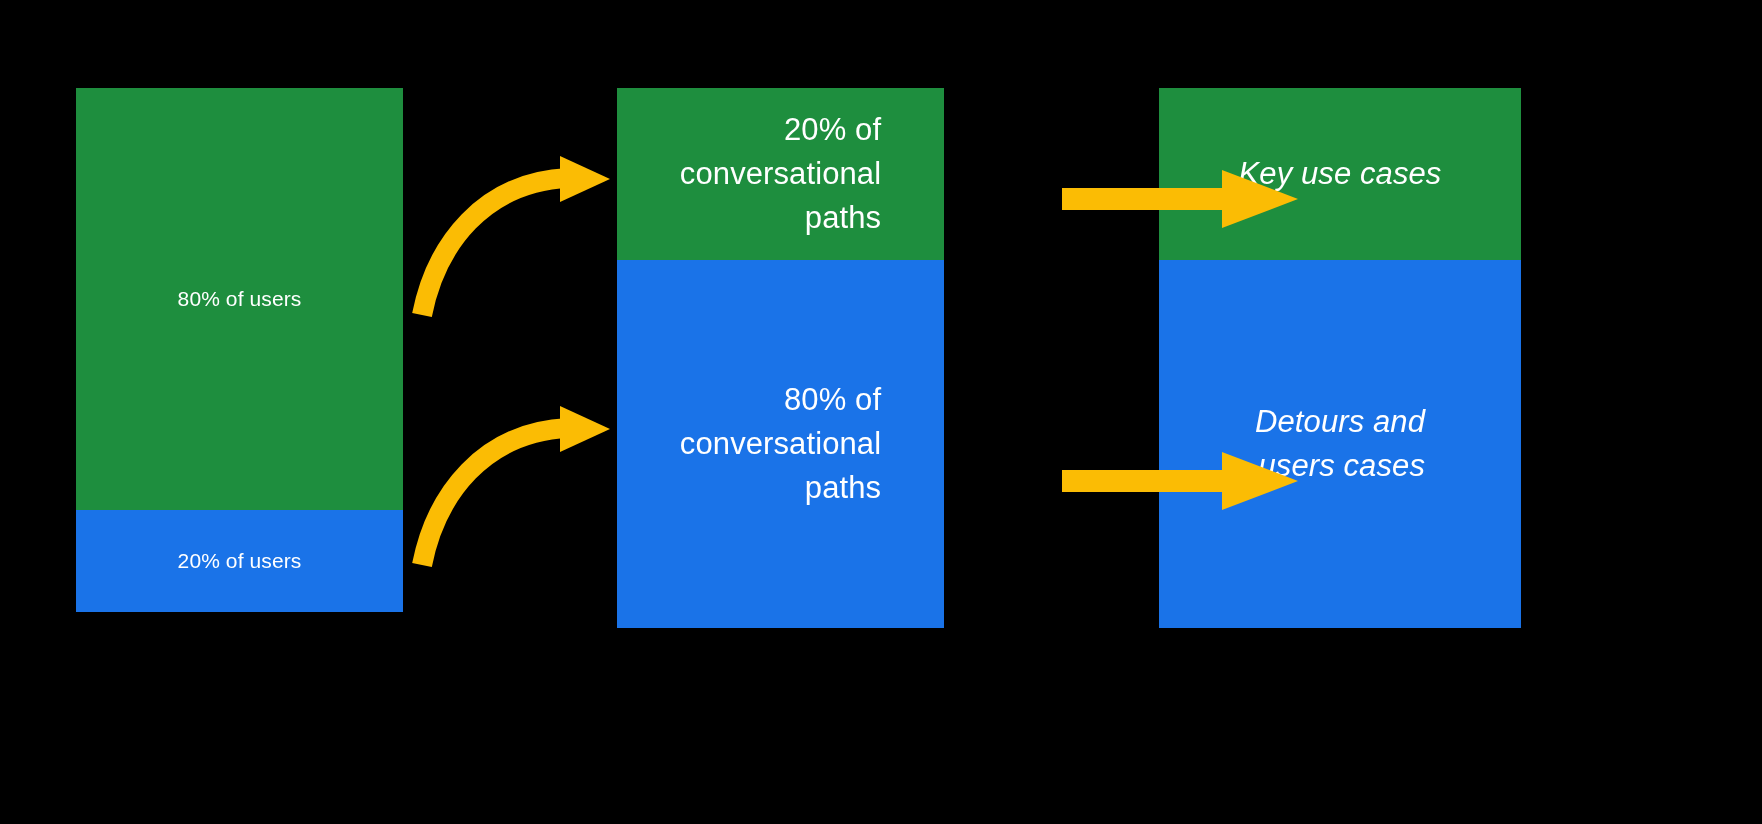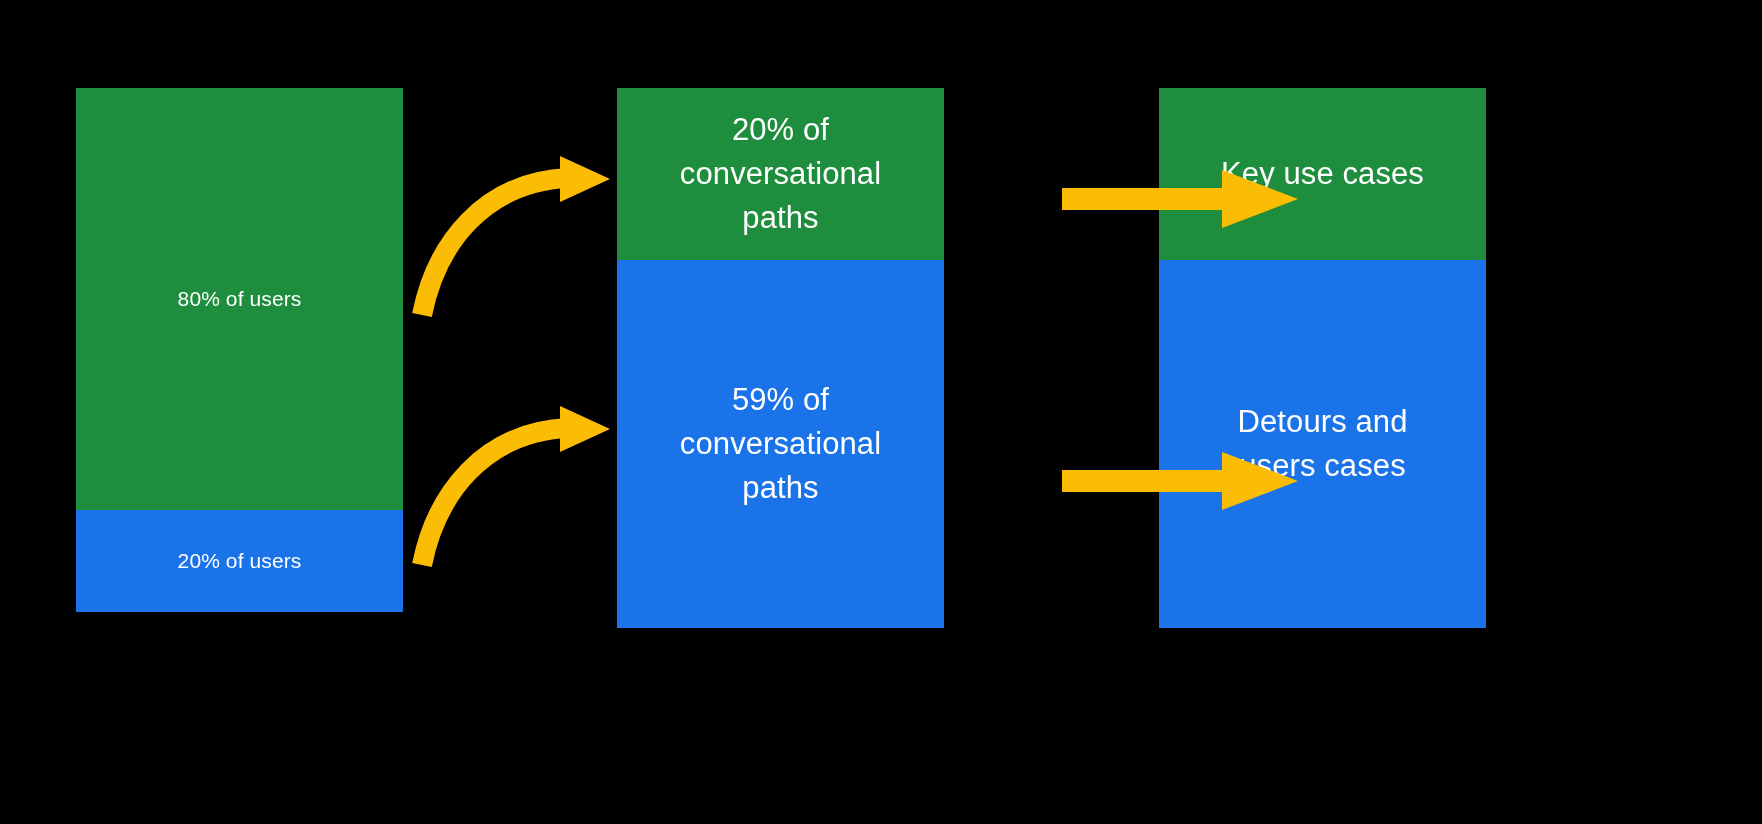--- a/index.html
+++ b/index.html
@@ -21,21 +21,21 @@
   .column {
     position: absolute;
     display: flex;
     flex-direction: column;
   }
   .segment {
     display: flex;
     align-items: center;
     justify-content: center;
     box-sizing: border-box;
-    text-align: center;
+    text-align: right;
   }
   .segment .seg-label {
     color: #ffffff;
     font-size: 31px;
     line-height: 1.42;
     font-weight: 400;
     letter-spacing: 0.1px;
     white-space: pre-line;
     padding: 0 8px;
   }
@@ -60,22 +60,23 @@
     width: 327px;
     height: 540px;
   }
   #column-paths .seg-top    { height: 172px; }
   #column-paths .seg-bottom { height: 368px; }
 
   
   #column-outcomes {
     left: 1159px;
     top: 88px;
-    width: 327px;
+    width: 362px;
     height: 540px;
+    font-style: italic;
   }
   #column-outcomes .seg-top    { height: 172px; }
   #column-outcomes .seg-bottom { height: 368px; }
 
   
   .arrow-svg {
     position: absolute;
     overflow: visible;
   }
   #curved-arrow-top    { left: 400px; top: 140px;  width: 220px; height: 200px; }
@@ -97,21 +98,21 @@
     </div>
   </div>
 
   <div class="column" id="column-paths">
     <div class="segment green seg-top">
       <span class="seg-label">20% of
 conversational
 paths</span>
     </div>
     <div class="segment blue seg-bottom">
-      <span class="seg-label">59% of
+      <span class="seg-label">80% of
 conversational
 paths</span>
     </div>
   </div>
 
   <div class="column" id="column-outcomes">
     <div class="segment green seg-top">
       <span class="seg-label">Key use cases</span>
     </div>
     <div class="segment blue seg-bottom">

